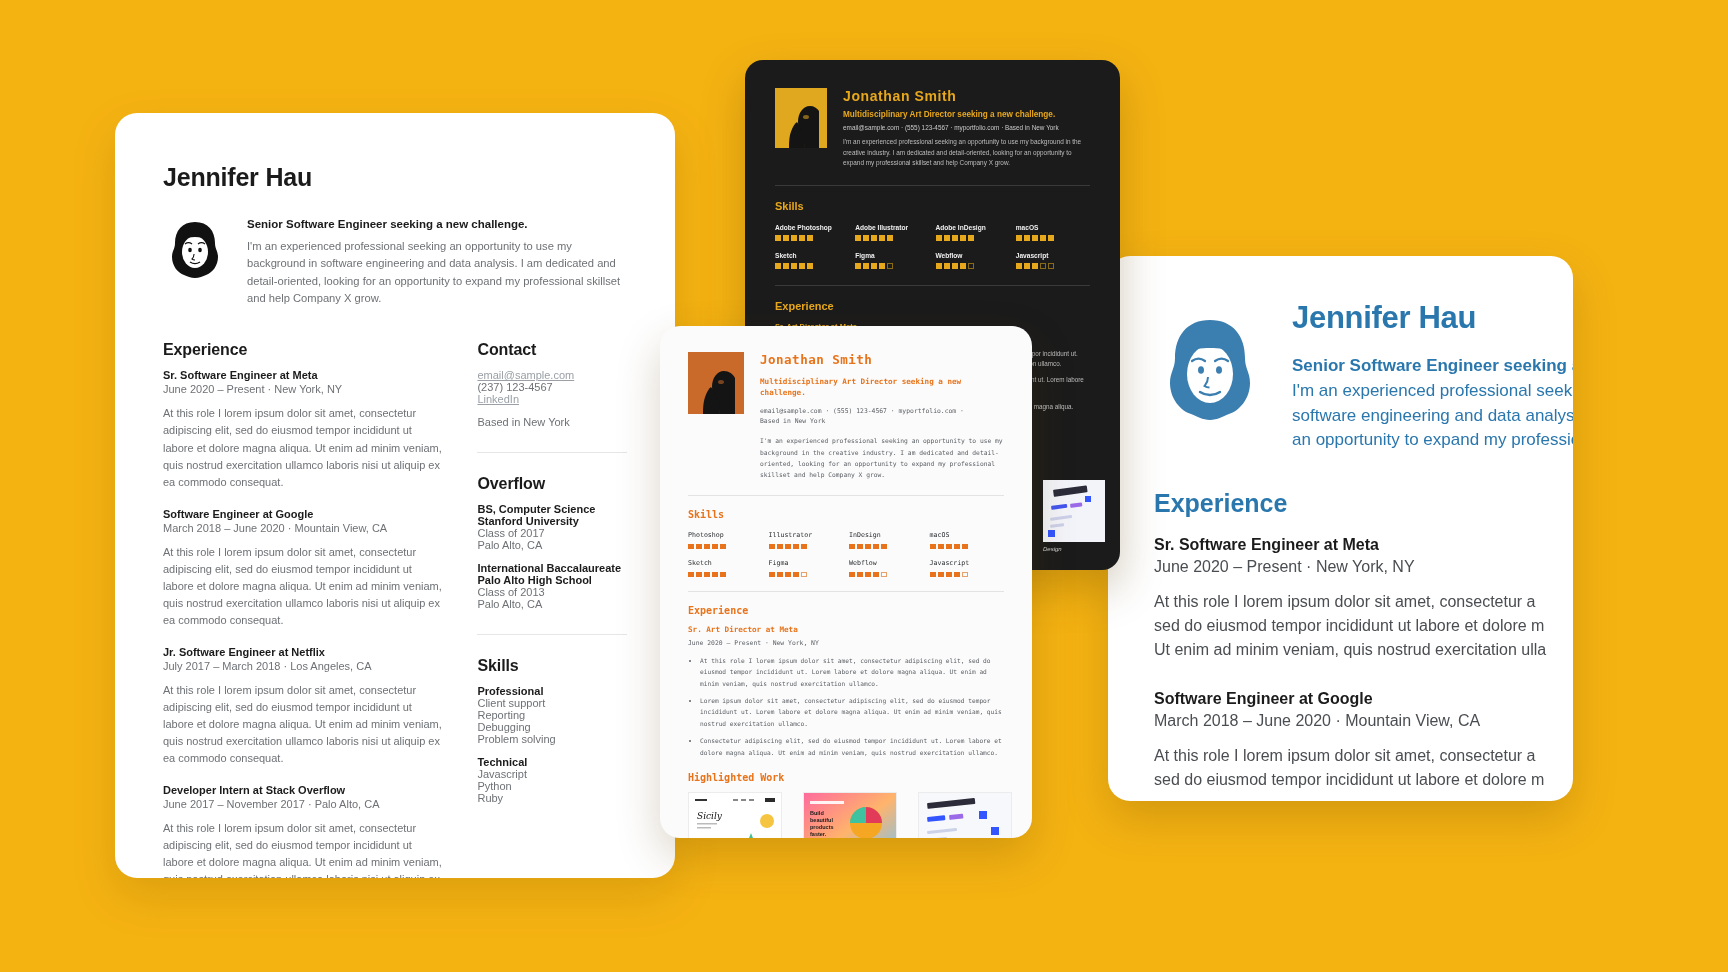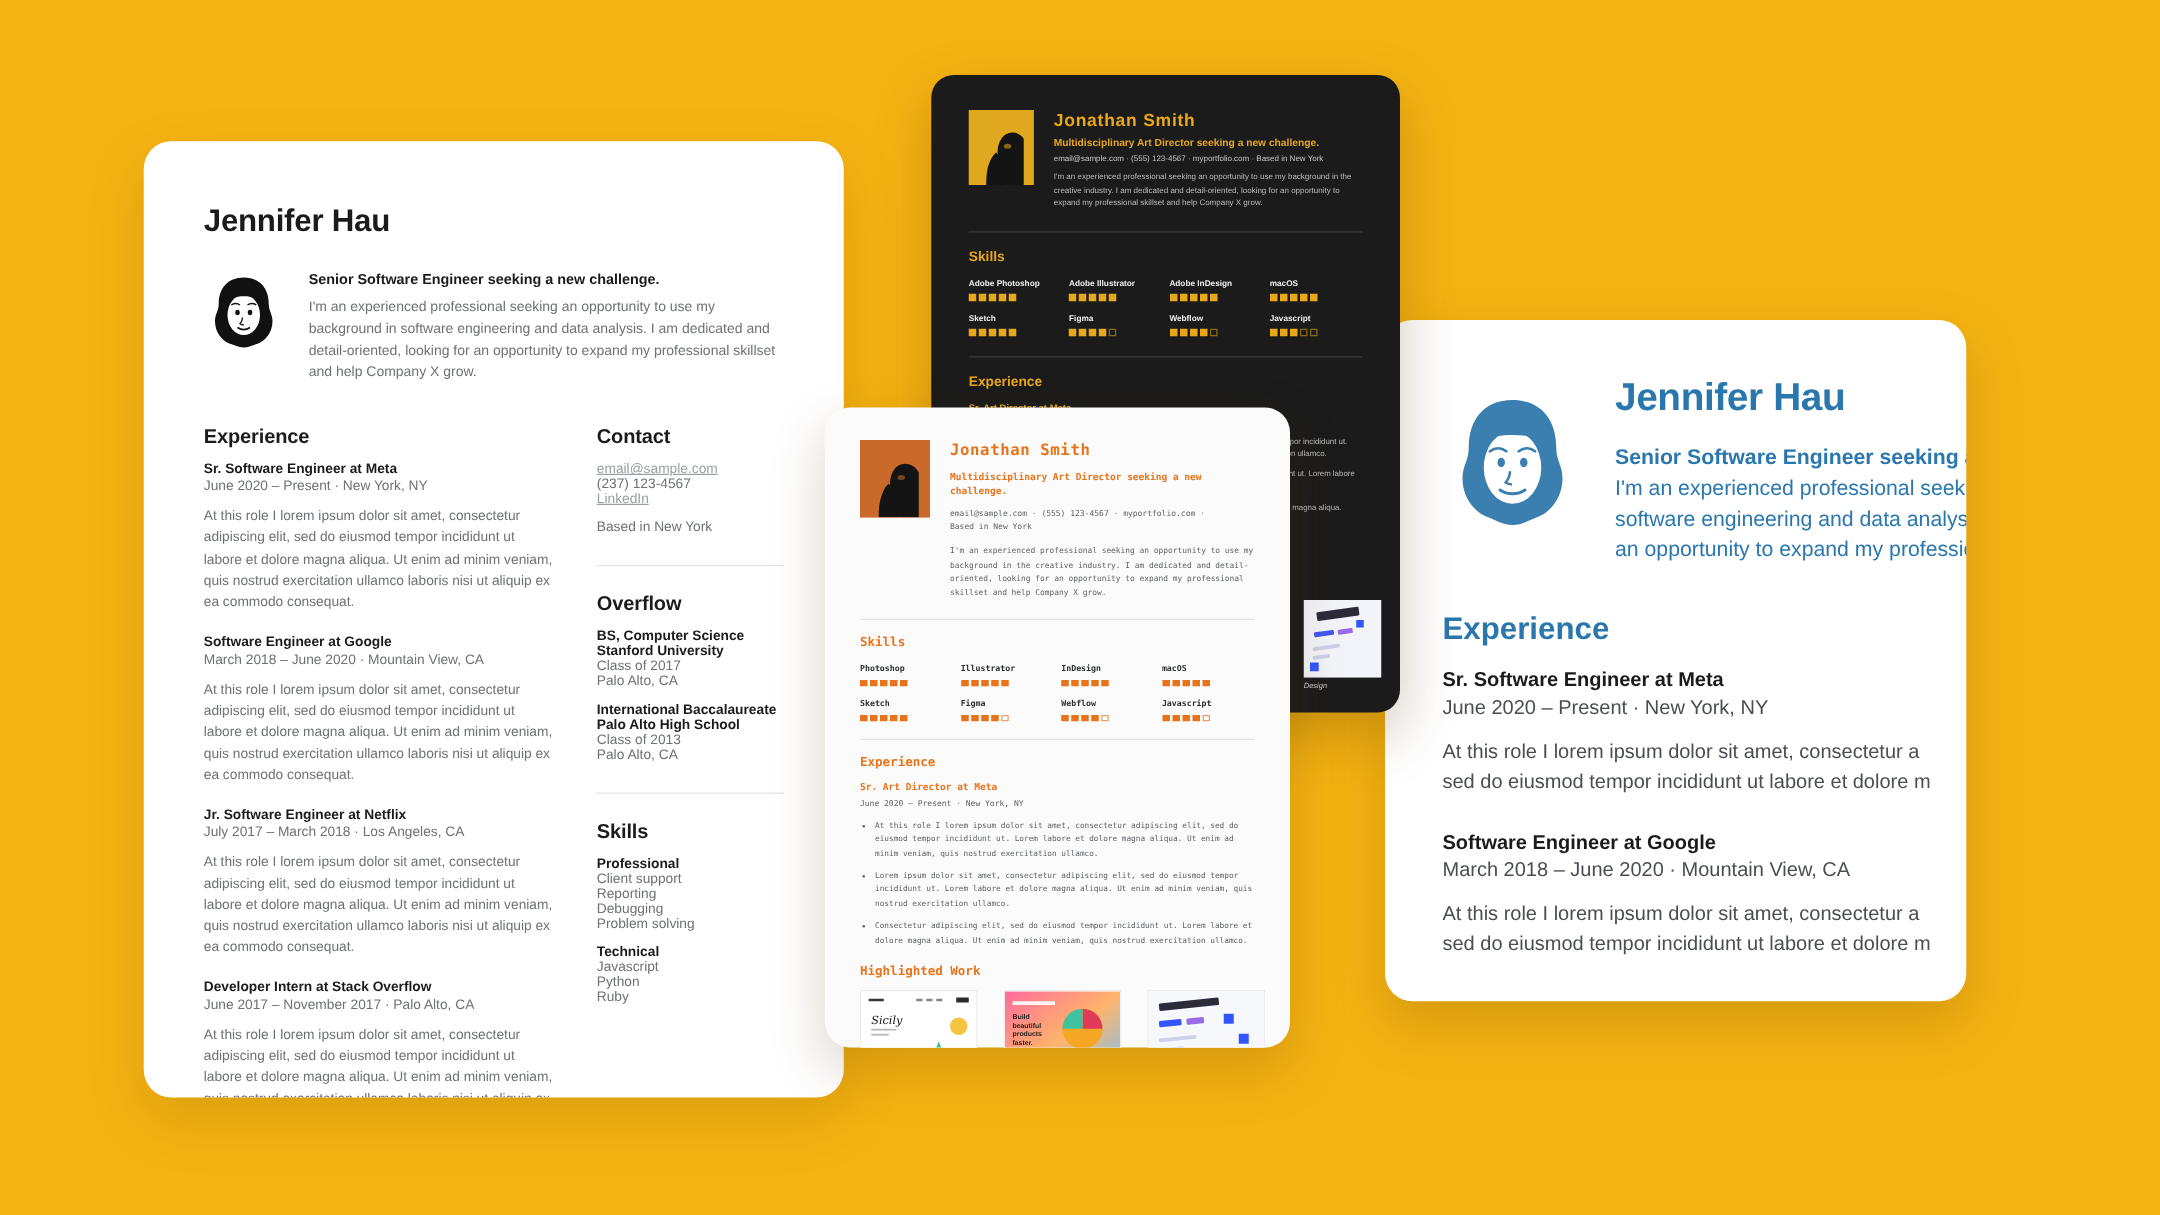--- a/index.html
+++ b/index.html
@@ -84,21 +84,21 @@
   }
   .mn-head { display: flex; gap: 16px; }
   .mn-photo { width: 56px; height: 62px; flex: 0 0 56px; background: #C96A2B; overflow:hidden; }
   .mn-name { font-size: 12.5px; font-weight: bold; color: #E8731A; letter-spacing: .5px; }
   .mn-tag { font-size: 7.6px; font-weight: bold; color: #E8731A; margin-top: 9px; line-height:1.5; }
   .mn-contact { font-size: 6.4px; color: #5d6166; margin-top: 7px; line-height: 1.6; }
   .mn-summary { font-size: 6.3px; line-height: 1.8; color: #5d6166; margin-top: 9px; }
   .mn-rule { height: 1px; background: #e3e3e3; margin: 14px 0 13px; }
   .mn-h2 { font-size: 10px; font-weight: bold; color: #E8731A; margin-bottom: 11px; }
   .mn-skills { display: grid; grid-template-columns: repeat(4, 1fr); row-gap: 10px; column-gap: 6px; }
-  .mn-sk-name { font-size: 6.6px; font-weight: bold; color: #2a2d31; margin-bottom: 5px; }
+  .mn-sk-name { font-size: 6.6px; font-weight: normal; color: #2a2d31; margin-bottom: 5px; }
   .mdot { width: 6px; height: 5px; background: #E8731A; }
   .mdot.off { background: transparent; border: 1px solid #E8A06B; }
   .mn-job-title { font-size: 7.6px; font-weight: bold; color: #E8731A; }
   .mn-job-meta { font-size: 6.4px; color: #5d6166; margin-top: 5px; }
   .mn-bul { font-size: 6.2px; line-height: 1.85; color: #5d6166; margin: 8px 0 0 12px; }
   .mn-bul li { margin-bottom: 6px; }
   .mn-works { display: flex; gap: 21px; margin-top: 9px; }
   .mn-work { width: 94px; }
   .mn-work-img { width: 94px; height: 72px; background: #fff; border: 1px solid #ececec; overflow: hidden; position: relative; }
 
@@ -565,20 +565,21 @@
       </div>
     </div>
 
     <div class="bl-h2">Experience</div>
 
     <div>
       <div class="bl-job-title">Sr. Software Engineer at Meta</div>
       <div class="bl-job-meta">June 2020 – Present · New York, NY</div>
       <div class="bl-job-desc">At this role I lorem ipsum dolor sit amet, consectetur a</div>
       <div class="bl-job-desc" style="margin-top:0">sed do eiusmod tempor incididunt ut labore et dolore m</div>
+      <div class="bl-job-desc" style="margin-top:0">Ut enim ad minim veniam, quis nostrud exercitation ulla</div>
     </div>
 
     <div>
       <div class="bl-job-title" style="margin-top:28px">Software Engineer at Google</div>
       <div class="bl-job-meta">March 2018 – June 2020 · Mountain View, CA</div>
       <div class="bl-job-desc">At this role I lorem ipsum dolor sit amet, consectetur a</div>
       <div class="bl-job-desc" style="margin-top:0">sed do eiusmod tempor incididunt ut labore et dolore m</div>
 
     </div>
   </div>

